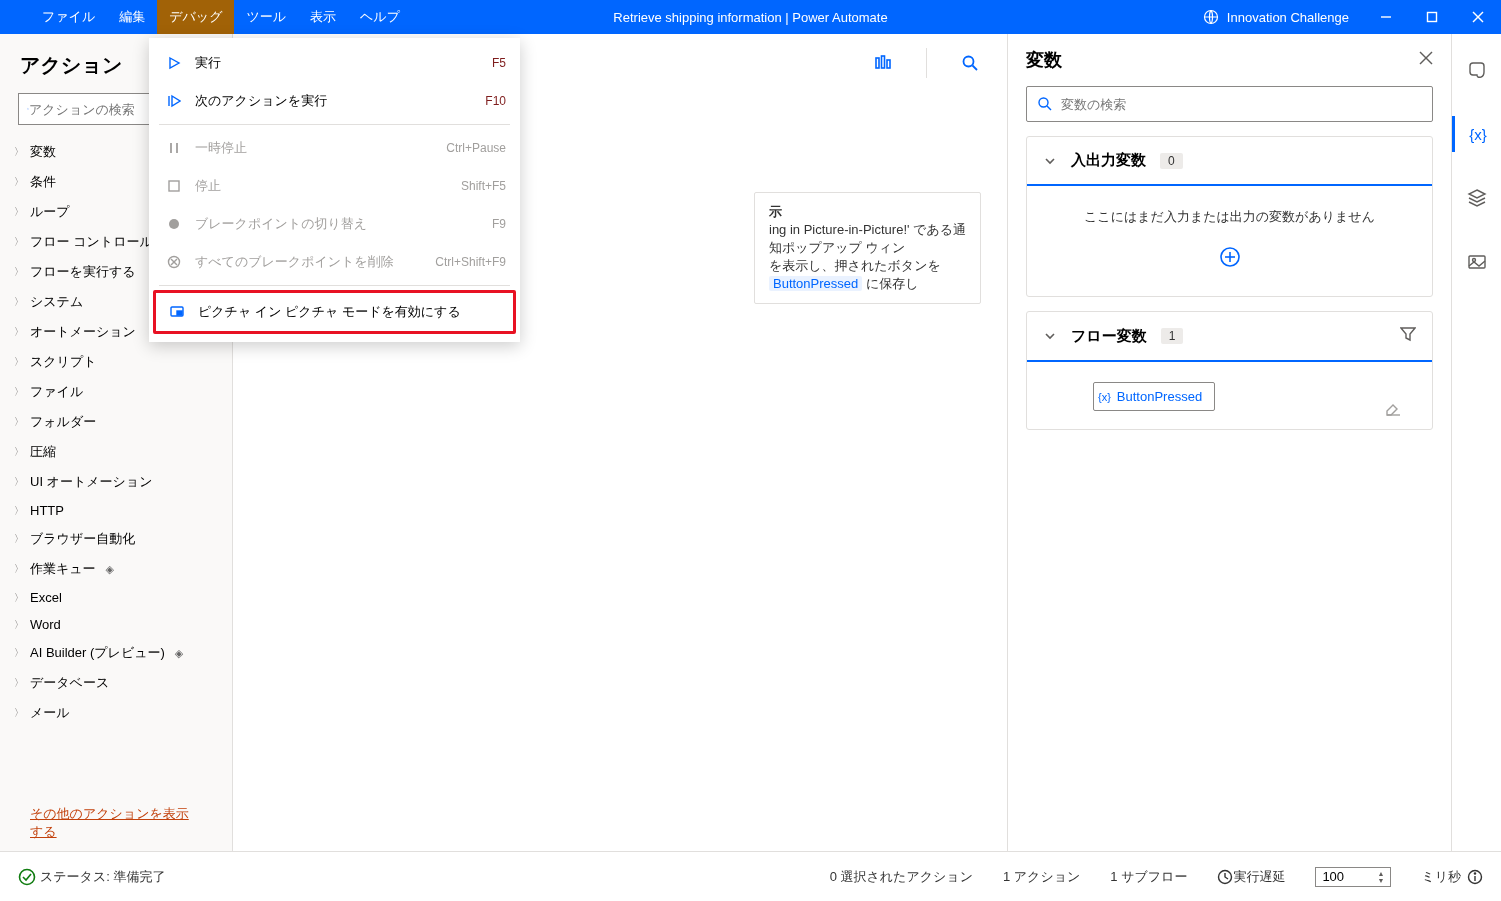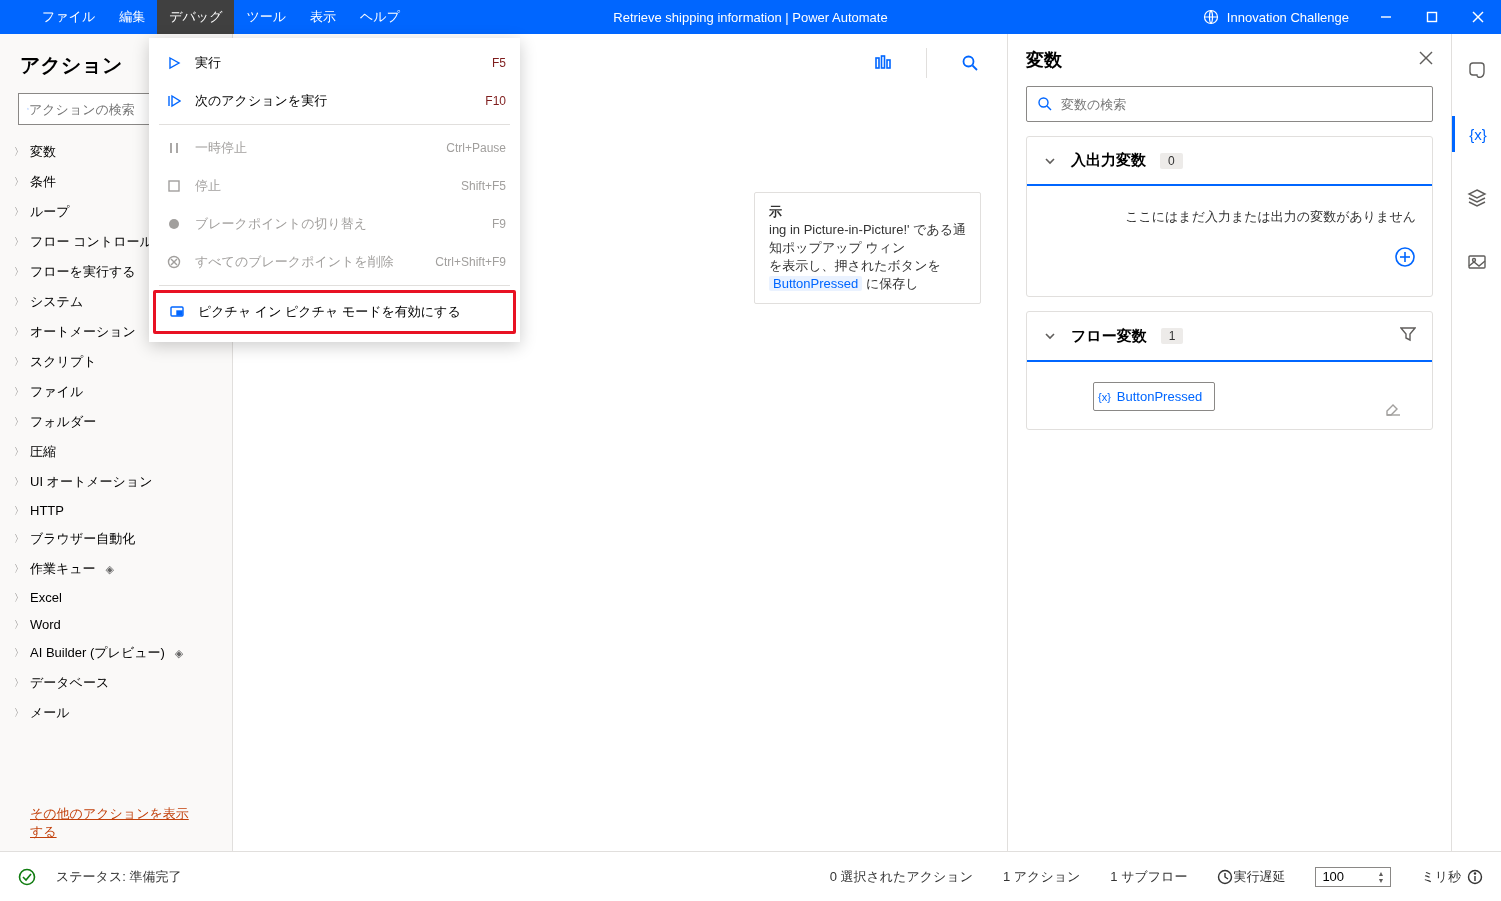--- a/index.html
+++ b/index.html
@@ -1,21 +1,21 @@
 <!DOCTYPE html>
 <html><head>
 <meta charset="utf-8">
 <style>
 * { margin: 0; padding: 0; box-sizing: border-box; font-family: "Segoe UI", "Yu Gothic UI", sans-serif; }
 body { width: 1501px; height: 901px; background: #fff; overflow: hidden; display: flex; flex-direction: column; }
 
 .titlebar { height: 34px; background: #0066ff; display: flex; align-items: center; color: white; font-size: 13px; }
 .menubar { display: flex; padding-left: 30px; }
 .menu-item { padding: 8px 12px; cursor: pointer; }
-.menu-item.active { background: #404040; }
+.menu-item.active { background: #a16207; }
 .title-text { position: absolute; left: 50%; transform: translateX(-50%); }
 .env-badge { margin-left: auto; display: flex; align-items: center; gap: 8px; padding: 0 14px; }
 .win-controls { display: flex; }
 .win-btn { width: 46px; height: 34px; display: flex; align-items: center; justify-content: center; cursor: pointer; }
 
 .main-row { flex: 1; display: flex; overflow: hidden; }
 
 .actions-panel { width: 233px; background: #faf9f8; border-right: 1px solid #e1dfdd; display: flex; flex-direction: column; }
 .actions-title { font-size: 20px; font-weight: 600; padding: 18px 20px 14px; }
 .actions-search { margin: 0 18px 12px; border: 1px solid #8a8886; height: 32px; display: flex; align-items: center; padding: 0 8px; background: #fff; }
@@ -46,31 +46,31 @@
 .vars-panel { width: 444px; border-left: 1px solid #e1dfdd; padding: 14px 18px; background: #fff; display: flex; flex-direction: column; gap: 14px; }
 .vars-header { display: flex; align-items: center; }
 .vars-title { font-size: 18px; font-weight: 600; flex: 1; }
 .vars-close { cursor: pointer; color: #605e5c; }
 .vars-search { border: 1px solid #8a8886; height: 36px; display: flex; align-items: center; padding: 0 10px; border-radius: 2px; }
 .vars-search input { border: none; outline: none; flex: 1; font-size: 13px; }
 .section-card { border: 1px solid #e1dfdd; border-radius: 3px; }
 .section-header { display: flex; align-items: center; padding: 14px 16px; gap: 14px; border-bottom: 2px solid #0066ff; }
 .section-title { font-size: 15px; font-weight: 600; }
 .badge-count { background: #edebe9; color: #333; font-size: 12px; padding: 1px 8px; border-radius: 2px; }
-.section-body { padding: 22px 16px; text-align: right; font-size: 13px; color: #333; }
+.section-body { padding: 22px 16px; text-align: center; font-size: 13px; color: #333; }
 .add-circle { color: #0066ff; font-size: 22px; margin-top: 20px; cursor: pointer; }
 .flow-var-chip { display: inline-flex; align-items: center; border: 1px solid #8a8886; border-radius: 2px; padding: 6px 12px 6px 4px; margin: 12px 0 0 50px; font-size: 13px; color: #0066ff; gap: 6px; }
 .flow-var-chip .vx { color: #0066ff; font-size: 11px; }
 
 .rightrail { width: 50px; border-left: 1px solid #e1dfdd; display: flex; flex-direction: column; align-items: center; padding-top: 18px; gap: 28px; }
 .rail-icon { width: 50px; height: 36px; display: flex; align-items: center; justify-content: center; cursor: pointer; color: #605e5c; }
 .rail-icon.active { border-left: 3px solid #0066ff; color: #0066ff; }
 
 .statusbar { height: 50px; border-top: 1px solid #e1dfdd; display: flex; align-items: center; padding: 0 18px; font-size: 13px; gap: 28px; }
-.status-left { display: flex; align-items: center; gap: 20px; color: #107c10; }
+.status-left { display: flex; align-items: center; gap: 4px; color: #107c10; }
 .status-left span { color: #333; }
 .status-center { margin-left: auto; display: flex; align-items: center; gap: 30px; color: #333; }
 .delay-input { border: 1px solid #8a8886; width: 76px; height: 20px; display: flex; align-items: center; padding: 0 6px; }
 .delay-input input { border: none; outline: none; width: 46px; font-size: 13px; }
 .spin { display: flex; flex-direction: column; font-size: 7px; line-height: 7px; color: #605e5c; margin-left: auto;}
 .eraser { position: absolute; right: 30px; bottom: 10px; color: #a19f9d; cursor: pointer; }
 .filter-icon { margin-left: auto; color: #605e5c; cursor: pointer; }
 .section-body.flowvars { text-align: left; padding: 8px 16px 18px; position: relative; }
 </style>
 </head>

